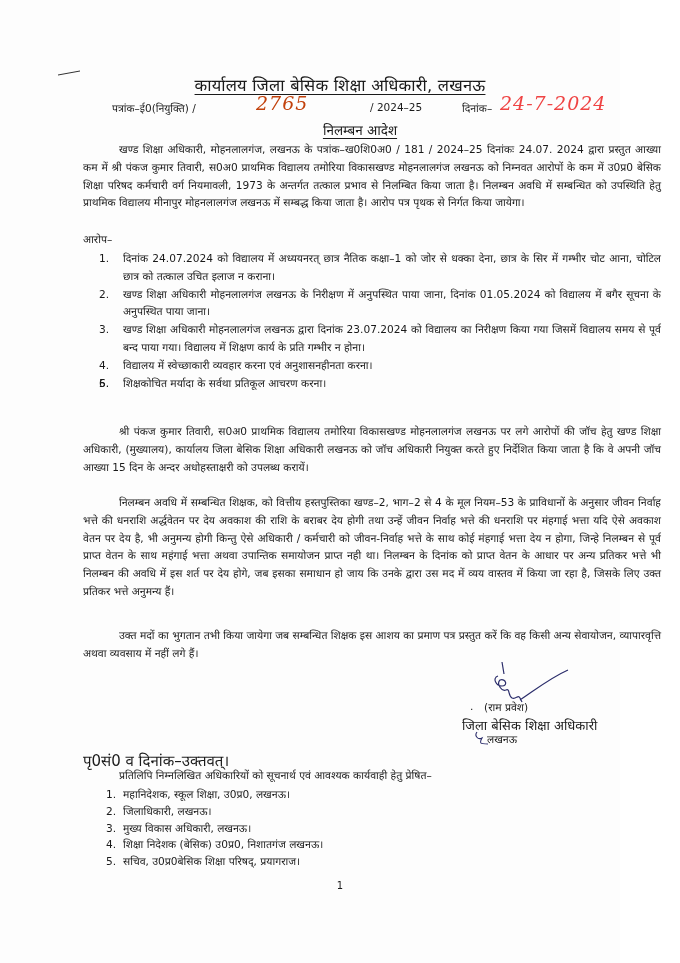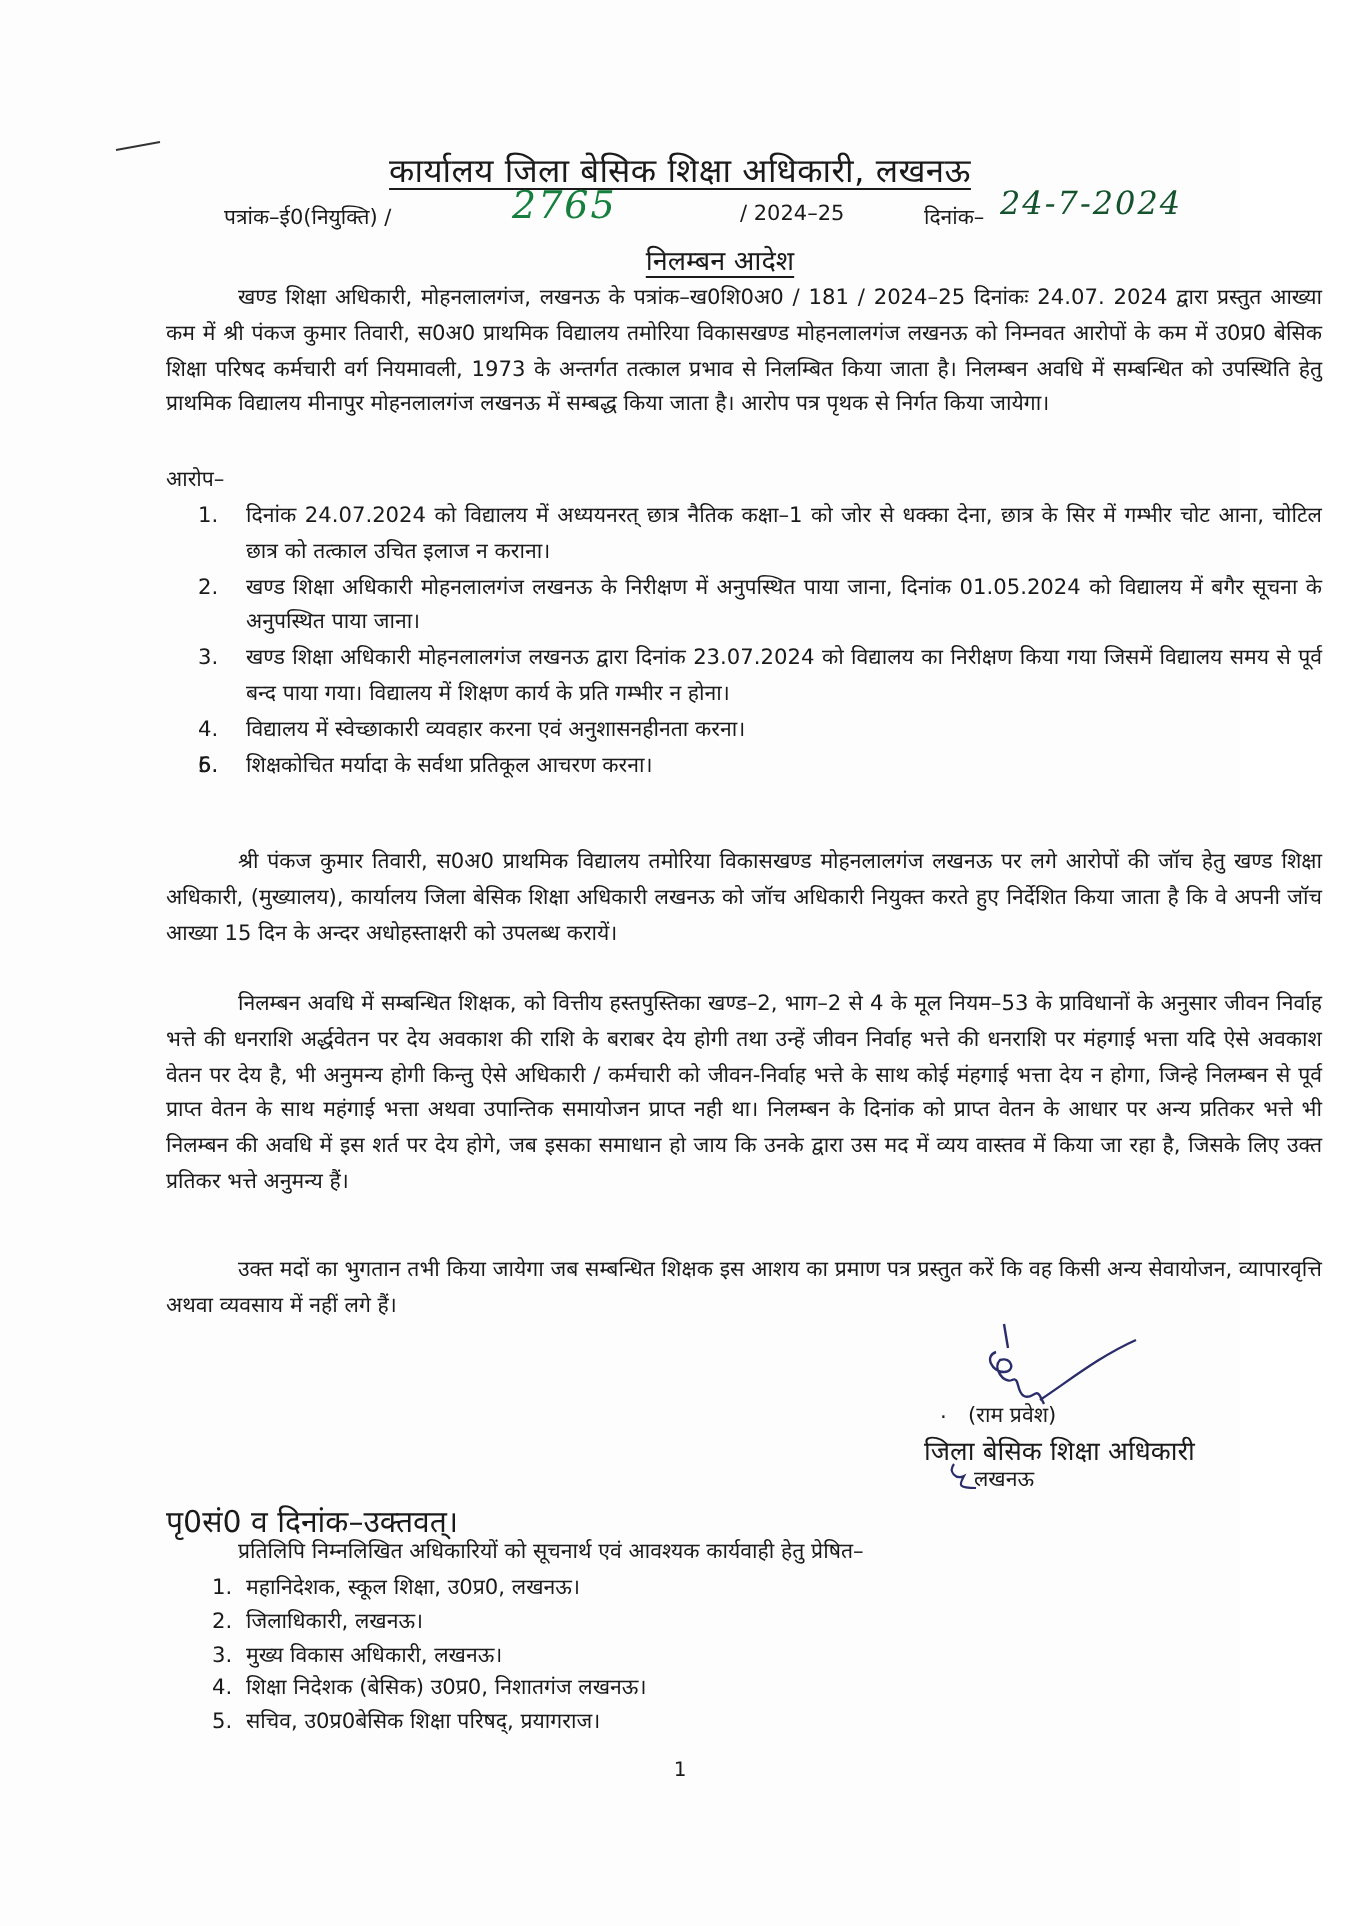--- a/index.html
+++ b/index.html
@@ -10,24 +10,24 @@
     .page { position: absolute; left: 0; top: 0; width: 620px; height: 963px; background: #fdfdfd; }
     .tick-mark {
       position: absolute; left: 57px; top: 70px; width: 24px; height: 6px;
     }
     .office-title {
       position: absolute; left: 0; width: 680px; top: 73px; text-align: center;
       font-size: 16.5px; text-decoration: underline; text-underline-offset: 3px; letter-spacing: 0.2px;
     }
     .ref-line { position: absolute; top: 96px; left: 0; width: 680px; height: 24px; font-size: 10.5px; }
     .ref-prefix { position: absolute; left: 112px; top: 5px; }
-    .ref-number { position: absolute; left: 256px; top: -4px; font-family: "DejaVu Serif", serif; font-size: 19px; color: #15803d; font-style: italic; letter-spacing: 1px; }
+    .ref-number { position: absolute; left: 256px; top: -4px; font-family: "DejaVu Serif", serif; font-size: 19px; color: #c2410c; font-style: italic; letter-spacing: 1px; }
     .ref-year { position: absolute; left: 370px; top: 5px; }
     .date-label { position: absolute; left: 462px; top: 5px; }
-    .date-value { position: absolute; left: 500px; top: -4px; font-family: "DejaVu Serif", serif; font-size: 16px; color: #14532d; font-style: italic; letter-spacing: 1px; }
+    .date-value { position: absolute; left: 500px; top: -4px; font-family: "DejaVu Serif", serif; font-size: 19px; color: #ef4444; font-style: italic; letter-spacing: 1px; }
     .order-title {
       position: absolute; left: 0; width: 680px; top: 121px; text-align: center;
       font-size: 13.5px; text-decoration: underline; text-underline-offset: 3px; margin-left: 20px;
     }
     .body-text {
       position: absolute; left: 83px; width: 578px; font-size: 10.6px; line-height: 17.8px;
       text-align: justify;
     }
     .para-1 { top: 141px; text-indent: 36px; }
     .charges-label { position: absolute; left: 83px; top: 232px; font-size: 10.6px; }

